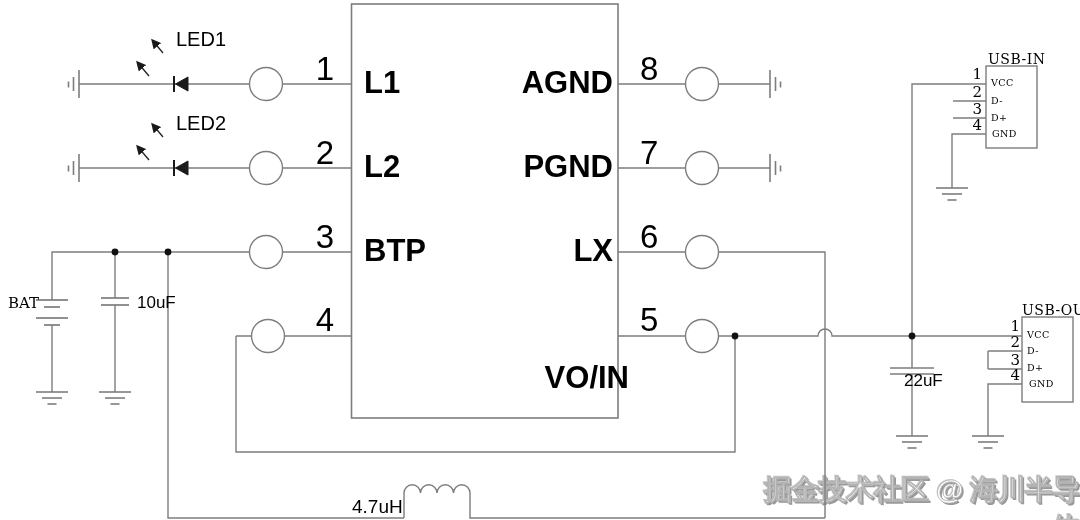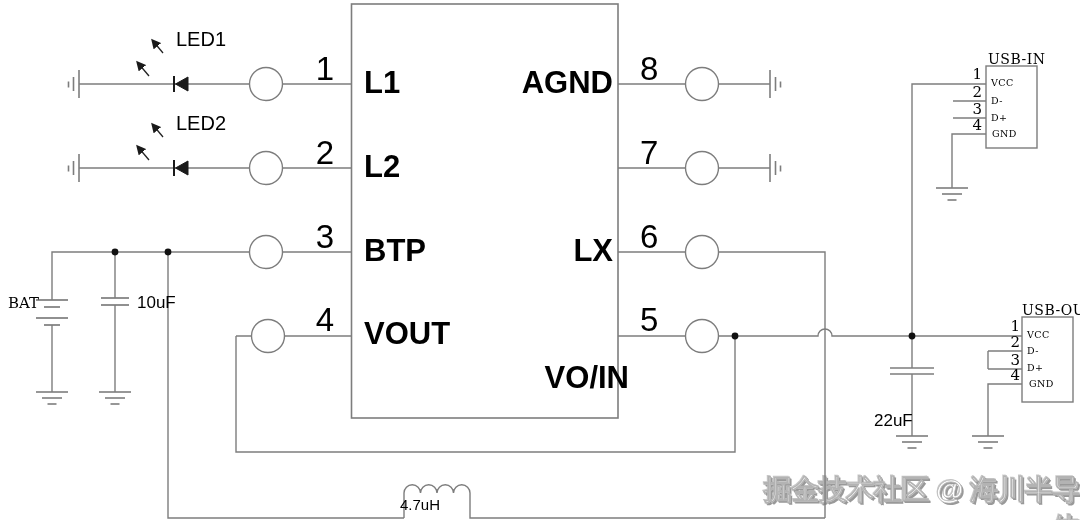--- a/index.html
+++ b/index.html
@@ -3,21 +3,21 @@
 <meta charset="utf-8">
 <style>
   html,body{margin:0;padding:0;background:#fff;}
   .canvas{position:relative;width:1080px;height:520px;background:#ffffff;overflow:hidden;
           font-family:"Liberation Sans", sans-serif;}
   .canvas svg{position:absolute;left:0;top:0;z-index:1;}
   .lbl{position:absolute;z-index:2;color:#000;line-height:1;white-space:nowrap;}
   .big{font-size:31px;font-weight:bold;}                 
   .num{font-size:33px;}                 
   .comp{font-size:17px;}                
-  .ind{font-size:15px;margin-left:48px;}
+  .ind{font-size:19px;}
   .led{font-size:20px;}
   .serif{font-family:"DejaVu Serif", serif;text-align:right;}
   .usbtitle{font-size:14px;letter-spacing:.5px;}
   .usbnum{font-size:15px;}
   .usbpin{font-size:9.5px;letter-spacing:.4px;}
   .ralign{text-align:right;}
   .watermark{position:absolute;z-index:0;font-size:28px;font-weight:700;color:#ffffff;
              letter-spacing:-0.5px;
              text-shadow:2px 2px 0 #999, 1px 1px 0 #a8a8a8, -1px -1px 0 #c9c9c9;
              -webkit-text-stroke:0.6px #b3b3b3;}
@@ -183,29 +183,29 @@
   <div class="lbl num ralign" style="left:284px;top:303px;width:50px;">4</div>
 
   <div class="lbl num" style="left:640px;top:52px;">8</div>
   <div class="lbl num" style="left:640px;top:136px;">7</div>
   <div class="lbl num" style="left:640px;top:220px;">6</div>
   <div class="lbl num" style="left:640px;top:303px;">5</div>
 
   <div class="lbl big" style="left:364px;top:67px;">L1</div>
   <div class="lbl big" style="left:364px;top:151px;">L2</div>
   <div class="lbl big" style="left:364px;top:235px;">BTP</div>
-  <div class="lbl big" style="left:364px;top:318px;">VOUT</div>
 
   <div class="lbl big ralign" style="left:460px;top:67px;width:153px;">AGND</div>
+  <div class="lbl big ralign" style="left:460px;top:151px;width:153px;">PGND</div>
   <div class="lbl big ralign" style="left:460px;top:235px;width:153px;">LX</div>
   <div class="lbl big ralign" style="left:476px;top:318px;width:153px;margin-top:44px;">VO/IN</div>
 
   <div class="lbl serif" style="left:8px;top:296px;font-size:15px;">BAT</div>
   <div class="lbl comp" style="left:137px;top:294px;">10uF</div>
-  <div class="lbl comp" style="left:874px;top:372px;margin-top:40px;">22uF</div>
+  <div class="lbl comp" style="left:904px;top:372px;">22uF</div>
   <div class="lbl ind" style="left:352px;top:497px;">4.7uH</div>
 
   <div class="lbl serif usbtitle" style="left:988px;top:52px;">USB-IN</div>
   <div class="lbl serif usbnum ralign" style="left:960px;top:67px;width:22px;">1</div>
   <div class="lbl serif usbnum ralign" style="left:960px;top:85px;width:22px;">2</div>
   <div class="lbl serif usbnum ralign" style="left:960px;top:102px;width:22px;">3</div>
   <div class="lbl serif usbnum ralign" style="left:960px;top:118px;width:22px;">4</div>
   <div class="lbl serif usbpin" style="left:991px;top:78px;">VCC</div>
   <div class="lbl serif usbpin" style="left:991px;top:96px;">D-</div>
   <div class="lbl serif usbpin" style="left:991px;top:113px;">D+</div>

